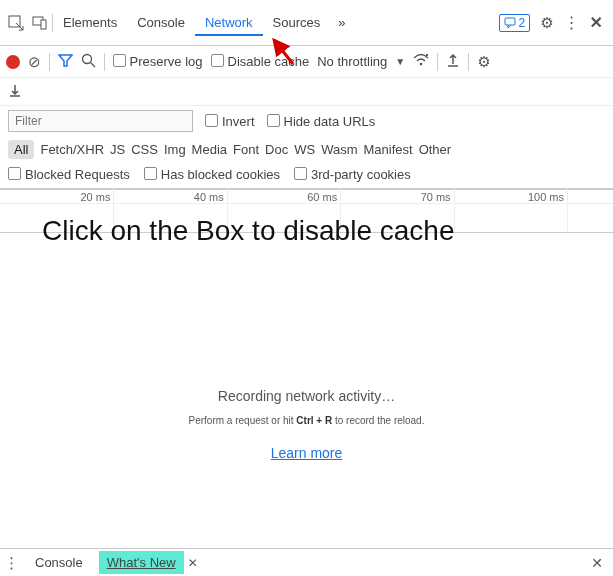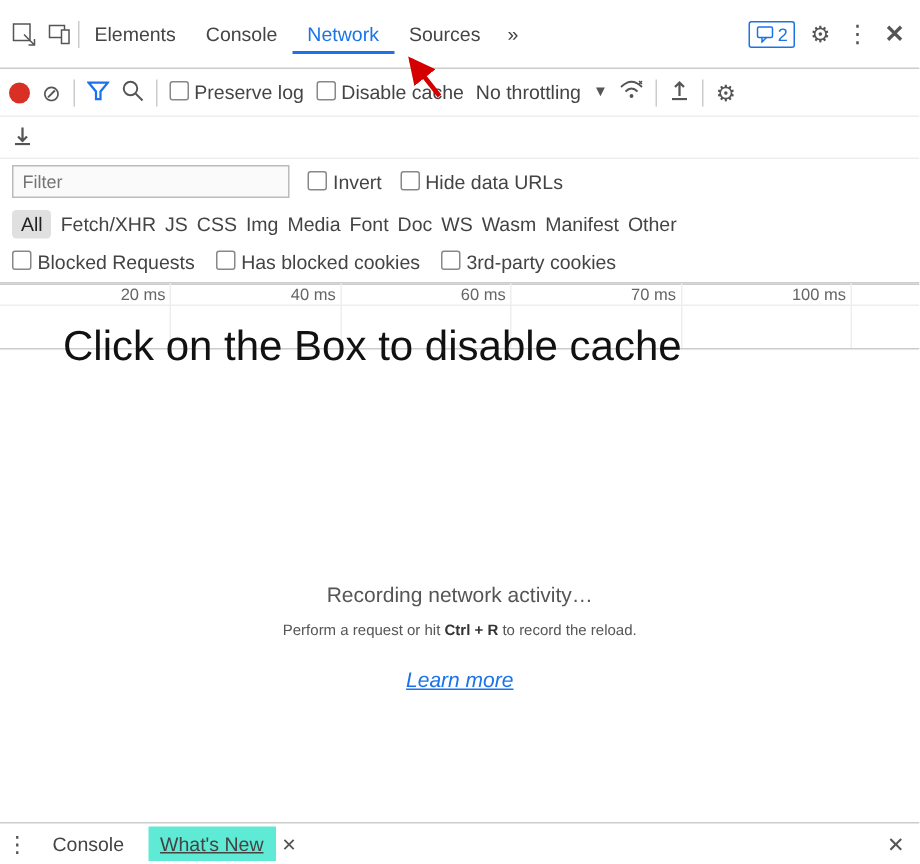--- a/index.html
+++ b/index.html
@@ -57,21 +57,21 @@
 
   
   .annotation-text { position:absolute; left:42px; top:215px; font-size:28px; color:#111; font-weight:400; white-space:nowrap; z-index:50;}
   .arrow { position:absolute; left:268px; top:34px; z-index:60; pointer-events:none;}
 
   
   .main-area { position:relative; height:300px; }
   .main-title { position:absolute; left:0; right:0; top:155px; text-align:center; color:#555; font-size:14px;}
   .main-sub { position:absolute; left:0; right:0; top:182px; text-align:center; color:#555; font-size:10px;}
   .main-sub b { color:#333; }
-  .learn { position:absolute; left:0; right:0; top:212px; text-align:center;font-style:italic; }
+  .learn { position:absolute; left:0; right:0; top:212px; text-align:center; }
   .learn a { color:#1a73e8; text-decoration:underline; font-size:14px; }
 
   
   .bottom { position:absolute; left:0; right:0; bottom:0; height:28px; border-top:1px solid #ccc; display:flex; align-items:center; padding:0 4px; gap:8px;}
   .b-kebab { font-size:15px; color:#555; }
   .b-tab { padding:4px 8px; color:#444; }
   .b-tab.active { background:#5eead4;text-decoration:underline; }
   .b-close { font-size:12px; color:#555; margin-left:-4px;}
   .b-right-close { margin-left:auto; font-size:14px; color:#555; padding-right:6px;}
 </style>

